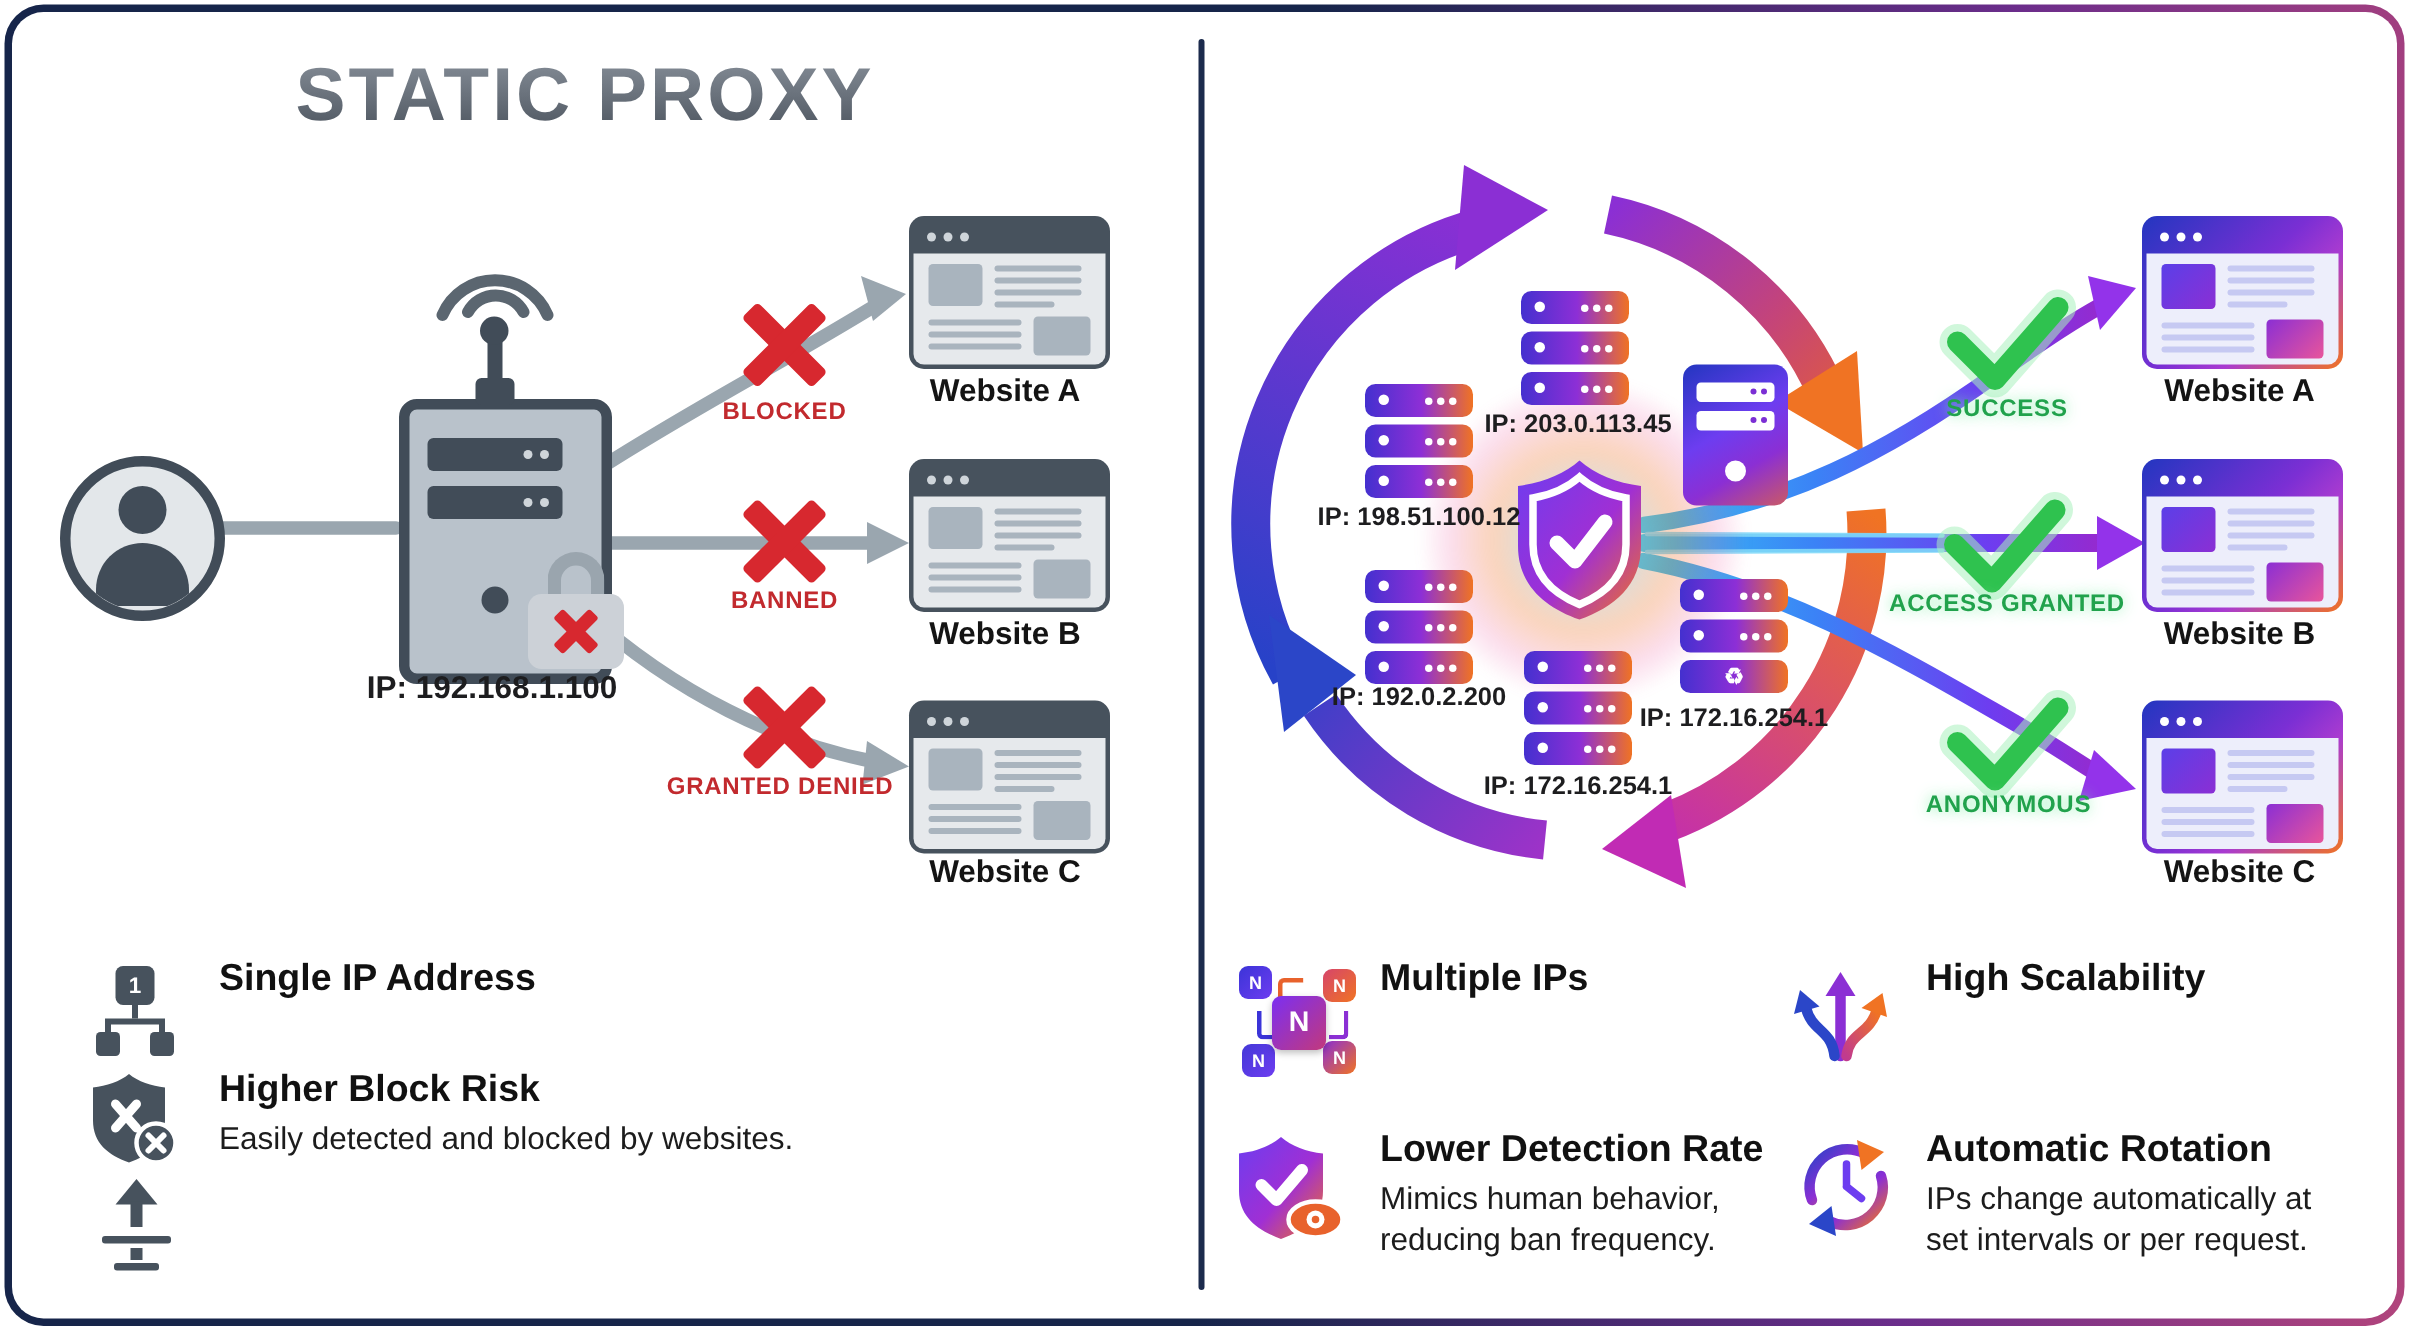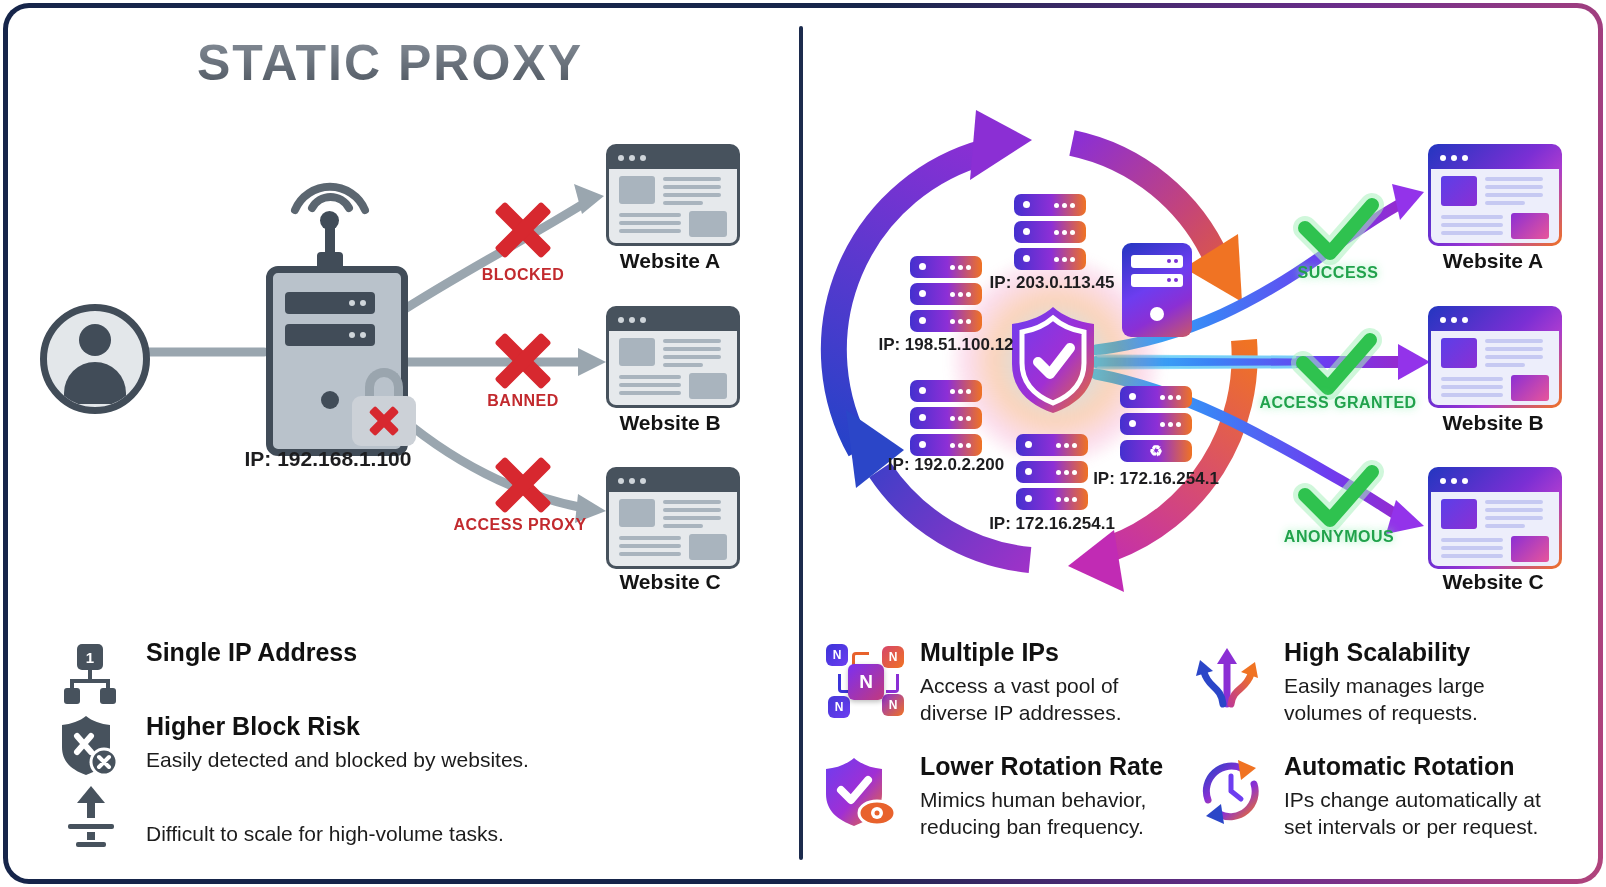--- a/index.html
+++ b/index.html
@@ -203,21 +203,21 @@
     <div class="lbody"></div>
     <div class="xsm"></div>
   </div>
   <div class="ip-label big" style="left:328px;top:447px">IP: 192.168.1.100</div>
 
   <div class="xmark" style="left:495px;top:202px"></div>
   <div class="xmark" style="left:495px;top:333px"></div>
   <div class="xmark" style="left:495px;top:457px"></div>
   <div class="status-red" style="left:523px;top:266px">BLOCKED</div>
   <div class="status-red" style="left:523px;top:392px">BANNED</div>
-  <div class="status-red" style="left:520px;top:516px">ACCESS PROXY</div>
+  <div class="status-red" style="left:520px;top:516px">GRANTED DENIED</div>
 
   <div class="site gray" style="left:606px;top:144px">
     <div class="hdr">
         <i></i>
         <i></i>
         <i></i>
       </div>
     <div class="bd">
       <div class="el blk" style="left:10px;top:7px;width:36px;height:28px"></div>
       <div class="el" style="left:54px;top:8px;width:58px;height:4px"></div>
@@ -400,55 +400,52 @@
   <div class="f-title nw" style="left:146px;top:712px">Higher Block Risk</div>
   <div class="f-desc nw" style="left:146px;top:746px">Easily detected and blocked by websites.</div>
 
   <div class="ic" style="left:66px;top:786px;width:50px;height:62px">
     <div class="tri" style="position:absolute"></div>
     <div class="p astem"></div>
     <div class="p b1"></div>
     <div class="p stub"></div>
     <div class="p b2"></div>
   </div>
-  <div class="f-desc nw" style="left:146px;top:820px">Difficult to scale for high-volume tasks.</div>
 
   <div class="mi" style="position:absolute;left:826px;top:644px;width:82px;height:78px">
     <div class="ln" style="left:26px;top:8px;width:14px;height:12px;border-top:3px solid #e8622c;border-left:3px solid #e8622c;border-radius:4px 0 0 0"></div>
     <div class="ln" style="left:60px;top:30px;width:10px;height:16px;border-right:3px solid #8b2fd4;border-bottom:3px solid #8b2fd4;border-radius:0 0 4px 0"></div>
     <div class="ln" style="left:12px;top:30px;width:10px;height:16px;border-left:3px solid #3b34d8;border-bottom:3px solid #3b34d8;border-radius:0 0 0 4px"></div>
     <div class="sq" style="left:0;top:0;width:22px;height:22px;font-size:12px;background:linear-gradient(135deg,#3b34d8,#6d3df0)">N</div>
     <div class="sq" style="left:56px;top:2px;width:22px;height:22px;font-size:12px;background:linear-gradient(135deg,#d6456b,#f07323)">N</div>
     <div class="sq" style="left:2px;top:52px;width:22px;height:22px;font-size:12px;background:linear-gradient(135deg,#4438d8,#6d3df0)">N</div>
     <div class="sq" style="left:56px;top:50px;width:22px;height:22px;font-size:12px;background:linear-gradient(135deg,#8b2fd4,#f07323)">N</div>
     <div class="sq" style="left:22px;top:20px;width:36px;height:36px;font-size:19px;background:linear-gradient(135deg,#7b2ff2,#c2397c);box-shadow:0 2px 5px rgba(0,0,0,.25)">N</div>
   </div>
   <div class="f-title nw" style="left:920px;top:638px">Multiple IPs</div>
-  <div class="f-desc" style="left:920px;top:672px;width:240px">Access a vast pool of diverse IP addresses.</div>
 
   <svg class="overlay" style="left:824px;top:756px" width="78" height="78" viewBox="0 0 78 78">
     <path d="M30 2 C37 8 47 12 58 13 L58 38 C58 55 46 64 30 70 C14 64 2 55 2 38 L2 13 C13 12 23 8 30 2 Z" fill="url(#gShield)"></path>
     <path d="M17 34 L27 44 L44 24" fill="none" stroke="#fff" stroke-width="8" stroke-linecap="round" stroke-linejoin="round"></path>
     <ellipse cx="53" cy="57" rx="18" ry="12" fill="#e8622c" stroke="#fff" stroke-width="3"></ellipse>
     <circle cx="53" cy="57" r="6" fill="#fff"></circle>
     <circle cx="53" cy="57" r="2.5" fill="#e8622c"></circle>
   </svg>
-  <div class="f-title nw" style="left:920px;top:752px">Lower Rotation Rate</div>
+  <div class="f-title nw" style="left:920px;top:752px">Lower Detection Rate</div>
   <div class="f-desc" style="left:920px;top:786px;width:260px">Mimics human behavior, reducing ban frequency.</div>
 
   <svg class="overlay" style="left:1192px;top:642px" width="70" height="70" viewBox="0 0 70 70">
     <path d="M35 62 L35 18" stroke="#8b2fd4" stroke-width="7" stroke-linecap="round" fill="none"></path>
     <polygon points="35,6 25,22 45,22" fill="#8b2fd4"></polygon>
     <path d="M31 62 C29 44 16 46 12 30" stroke="#2b46c8" stroke-width="7" stroke-linecap="round" fill="none"></path>
     <polygon points="8,18 4,34 21,29" fill="#2b46c8"></polygon>
     <path d="M39 62 C41 46 54 48 59 32" stroke="url(#gBranchR)" stroke-width="7" stroke-linecap="round" fill="none"></path>
     <polygon points="63,20 49,30 66,36" fill="#f07323"></polygon>
   </svg>
   <div class="f-title nw" style="left:1284px;top:638px">High Scalability</div>
-  <div class="f-desc" style="left:1284px;top:672px;width:240px">Easily manages large volumes of requests.</div>
 
   <svg class="overlay" style="left:1196px;top:756px" width="70" height="70" viewBox="0 0 70 70">
     <path d="M 12 44 A 25 25 0 0 1 47 13" stroke="url(#gRot)" stroke-width="7" fill="none" stroke-linecap="round"></path>
     <polygon points="60,12 42,4 45,24" fill="#f07323"></polygon>
     <path d="M 58 28 A 25 25 0 0 1 23 58" stroke="url(#gRot)" stroke-width="7" fill="none" stroke-linecap="round"></path>
     <polygon points="10,60 28,68 25,48" fill="#2b46c8"></polygon>
     <path d="M35 35 L35 20 M35 35 L45 43" stroke="#6d3df0" stroke-width="5" stroke-linecap="round" fill="none"></path>
   </svg>
   <div class="f-title nw" style="left:1284px;top:752px">Automatic Rotation</div>
   <div class="f-desc" style="left:1284px;top:786px;width:280px">IPs change automatically at set intervals or per request.</div>

